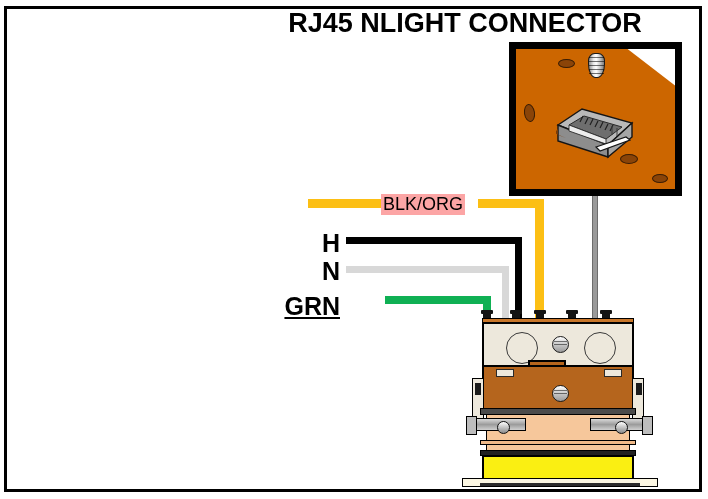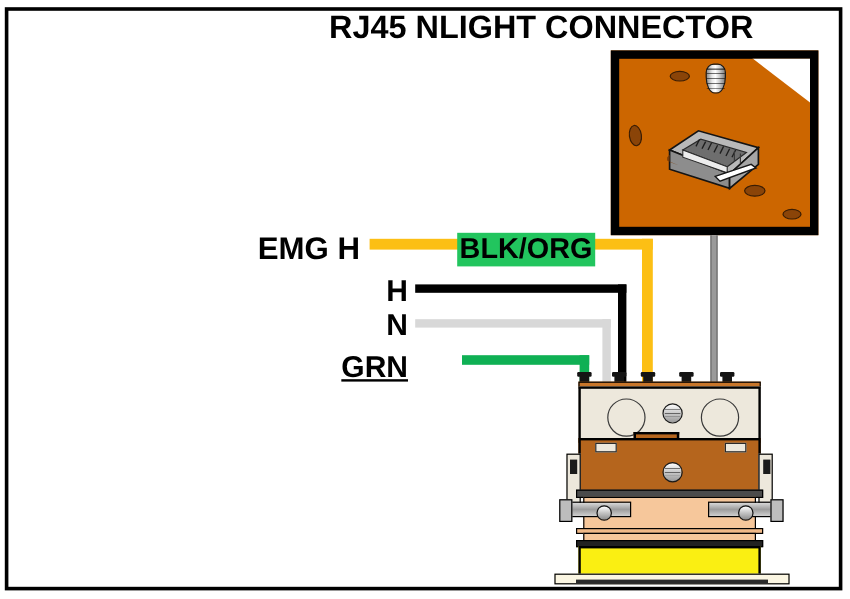--- a/index.html
+++ b/index.html
@@ -23,21 +23,21 @@
     left: 4px;
     top: 6px;
     width: 698px;
     height: 486px;
     border: 3px solid #000000;
     box-sizing: border-box;
   }
   
   #page-title {
     position: absolute;
-    left: 236px;
+    left: 250px;
     top: 8px;
     width: 430px;
     text-align: center;
     font-size: 27px;
     font-weight: bold;
     letter-spacing: 0px;
     color: #000000;
     white-space: nowrap;
   }
   
@@ -122,24 +122,24 @@
     text-align: right;
   }
   #label-emg  { left: 120px; top: 192px; width: 180px; font-size: 26px; }
   #label-h    { left: 230px; top: 229px; width: 110px; font-size: 25px; }
   #label-n    { left: 230px; top: 257px; width: 110px; font-size: 25px; }
   #label-grn  { left: 200px; top: 292px; width: 140px; font-size: 25px; text-decoration: underline; }
   #label-blkorg {
     position: absolute;
     left: 381px;
     top: 194px;
-    font-size: 24px;
-    font-weight: bold;
+    font-size: 18px;
+    font-weight: normal;
     color: #000000;
-    background: #22c55e;
+    background: #fca5a5;
     padding: 0 2px;
     white-space: nowrap;
   }
   
   .wire { position: absolute; }
   
   #wire-emg-h1 { left: 308px; top: 199px; width: 78px; height: 9px; background: #FCBF14; }
   #wire-emg-h2 { left: 478px; top: 199px; width: 66px; height: 9px; background: #FCBF14; }
   #wire-emg-v  { left: 535px; top: 199px; width: 9px; height: 122px; background: #FCBF14; }
   
@@ -287,21 +287,20 @@
 
   <div class="wire" id="wire-h-h"></div>
   <div class="wire" id="wire-h-v"></div>
 
   <div class="wire" id="wire-n-h"></div>
   <div class="wire" id="wire-n-v"></div>
 
   <div class="wire" id="wire-grn-h"></div>
   <div class="wire" id="wire-grn-v"></div>
 
-  <div class="wire-label" id="label-emg">EMG H</div>
   <div id="label-blkorg">BLK/ORG</div>
   <div class="wire-label" id="label-h">H</div>
   <div class="wire-label" id="label-n">N</div>
   <div class="wire-label" id="label-grn">GRN</div>
 
   <div id="fixture">
 
     <div class="grommet" style="left:33px; top:13px;"></div>
     <div class="grommet" style="left:62px; top:13px;"></div>
     <div class="grommet" style="left:86px; top:13px;"></div>

